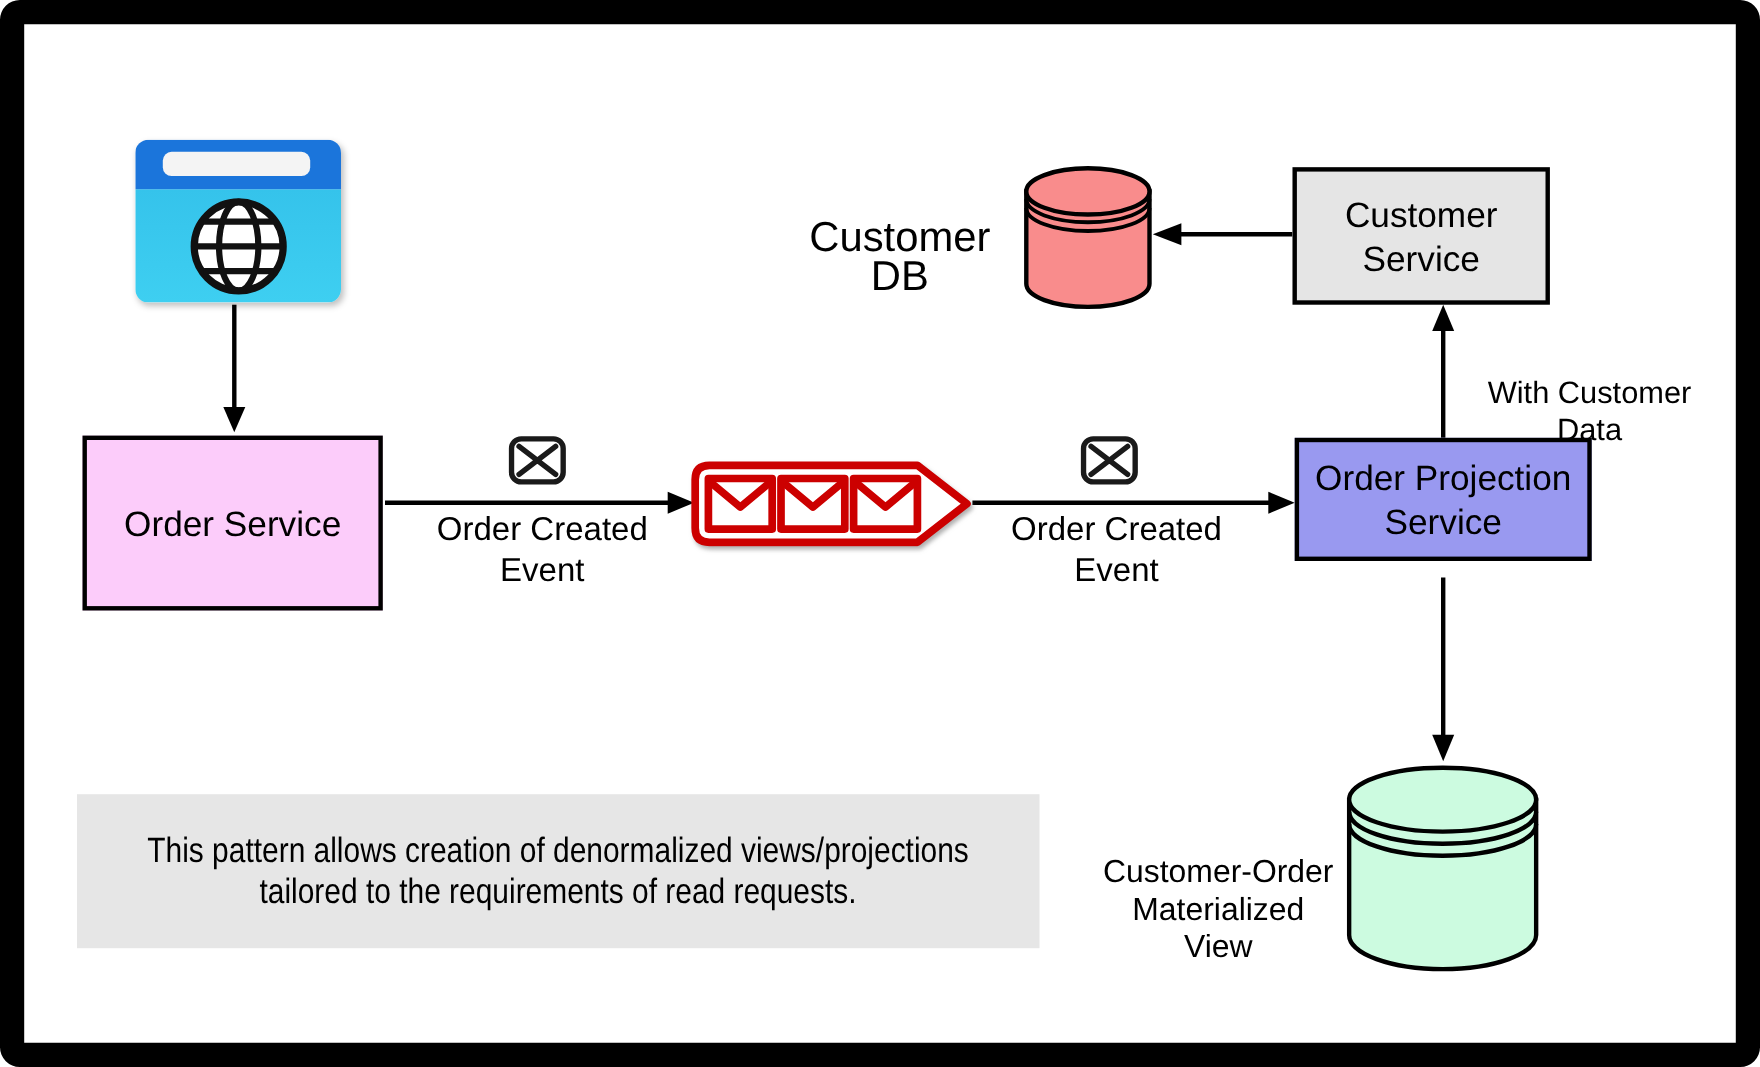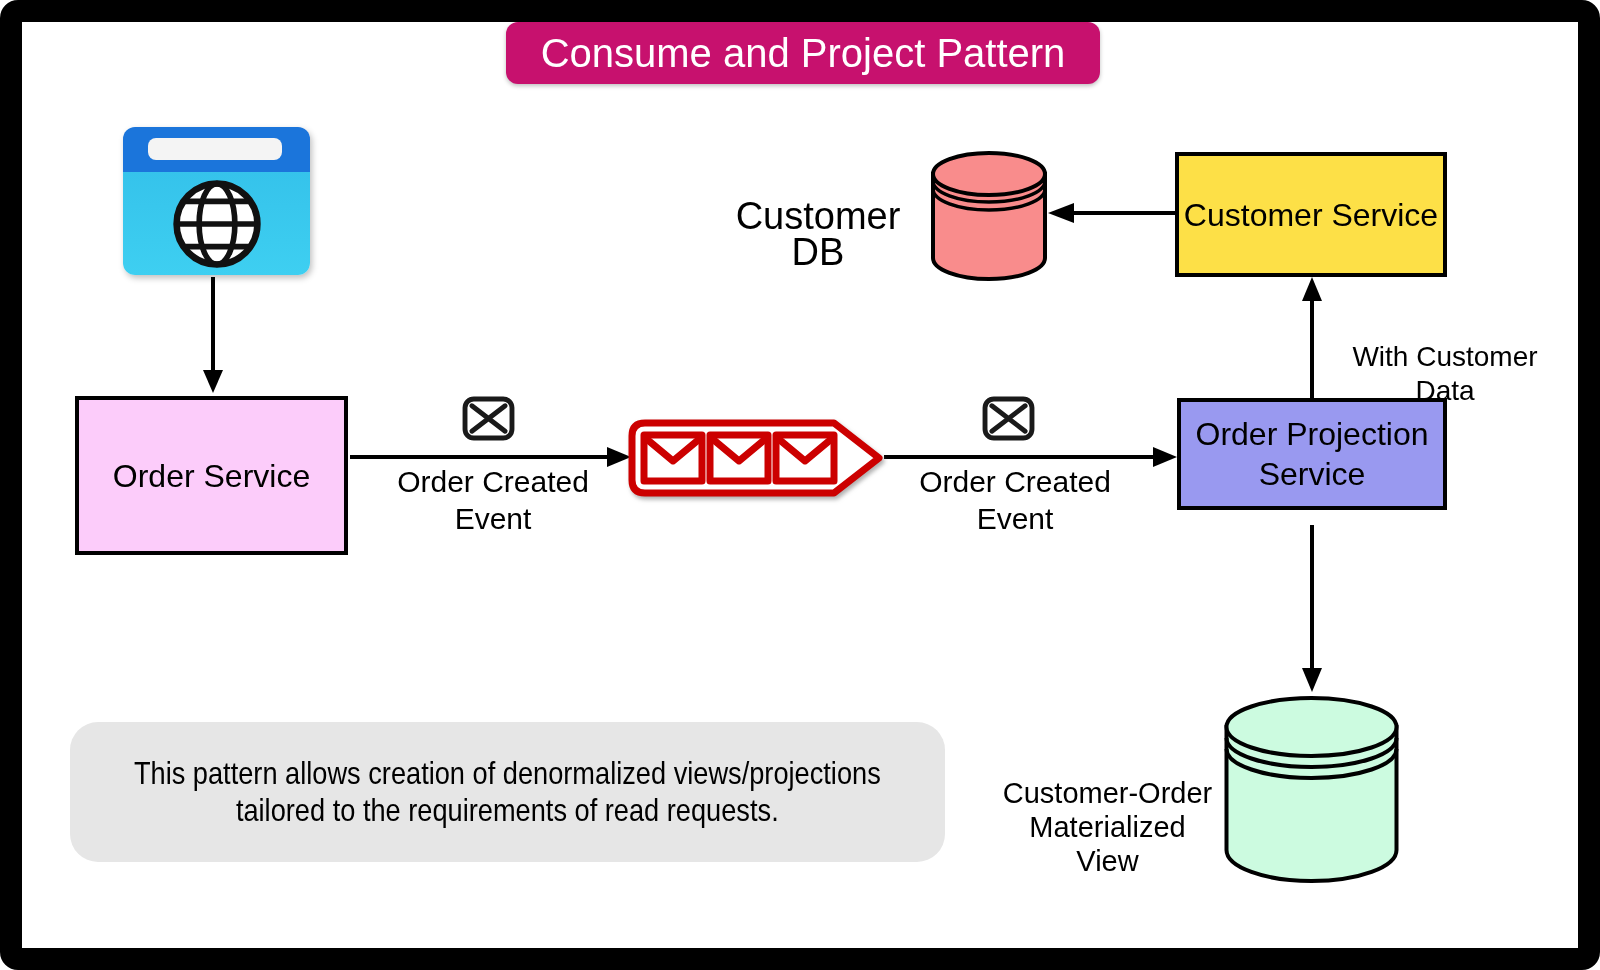--- a/index.html
+++ b/index.html
@@ -36,21 +36,21 @@
     position: absolute;
     border: 4px solid #000;
     display: flex; flex-direction: column;
     align-items: center; justify-content: center;
     text-align: center;
     font-size: 32px; line-height: 40px;
     z-index: 4;
   }
   .node-order-service      { left: 75px;   top: 396px; width: 273px; height: 159px; background: #fcccfa; }
   .node-projection         { left: 1177px; top: 398px; width: 270px; height: 112px; background: #9999f0; }
-  .node-customer-service   { left: 1175px; top: 152px; width: 272px; height: 125px; background: #fde047; }
+  .node-customer-service   { left: 1175px; top: 152px; width: 234px; height: 125px; background: #e5e5e5; }
 
   .browser-icon {
     position: absolute; left: 123px; top: 127px; width: 187px; height: 148px;
     border-radius: 12px; overflow: hidden;
     box-shadow: 2px 3px 6px rgba(0,0,0,.25);
     z-index: 4;
   }
   .browser-topbar { position: absolute; left: 0; top: 0; right: 0; height: 45px; background: #1b75db; }
   .browser-addressbar {
     position: absolute; left: 25px; right: 28px; top: 11px; height: 22px;
@@ -72,21 +72,20 @@
   }
   .enrich-label { font-size: 28px; line-height: 34px; }
   .db-label { font-size: 38px; line-height: 36px; }
   .mv-label { font-size: 29px; line-height: 34px; }
 
   .note-box {
     position: absolute; left: 70px; top: 722px; width: 875px; height: 140px;
     background: #e6e6e6;
     display: flex; flex-direction: column; align-items: center; justify-content: center;
     z-index: 3;
-    border-radius: 28px;
   }
   .note-line {
     display: block; font-size: 32px; line-height: 37px; white-space: nowrap;
     transform: scaleX(0.85); transform-origin: center;
   }
 </style>
 </head>
 <body>
 
 <div class="canvas">
@@ -113,23 +112,20 @@
         <line x1="1312" y1="525" x2="1312" y2="670"></line>
         <polygon points="1302,668 1322,668 1312,692" stroke="none"></polygon>
       </g>
       <g>
         <line x1="1175" y1="213" x2="1072" y2="213"></line>
         <polygon points="1074,203 1074,223 1048,213" stroke="none"></polygon>
       </g>
     </g>
   </svg>
 
-  <div class="title-banner">
-    <span>Consume and Project Pattern</span>
-  </div>
 
   <div class="browser-icon">
     <div class="browser-body">
       <svg width="94" height="94" viewBox="0 0 100 100">
         <circle cx="50" cy="50" r="43" fill="#fff" stroke="#111" stroke-width="7"></circle>
         <ellipse cx="50" cy="50" rx="19" ry="43" fill="none" stroke="#111" stroke-width="6"></ellipse>
         <line x1="7" y1="50" x2="93" y2="50" stroke="#111" stroke-width="6"></line>
         <line x1="16" y1="26" x2="84" y2="26" stroke="#111" stroke-width="6"></line>
         <line x1="16" y1="74" x2="84" y2="74" stroke="#111" stroke-width="6"></line>
       </svg>

